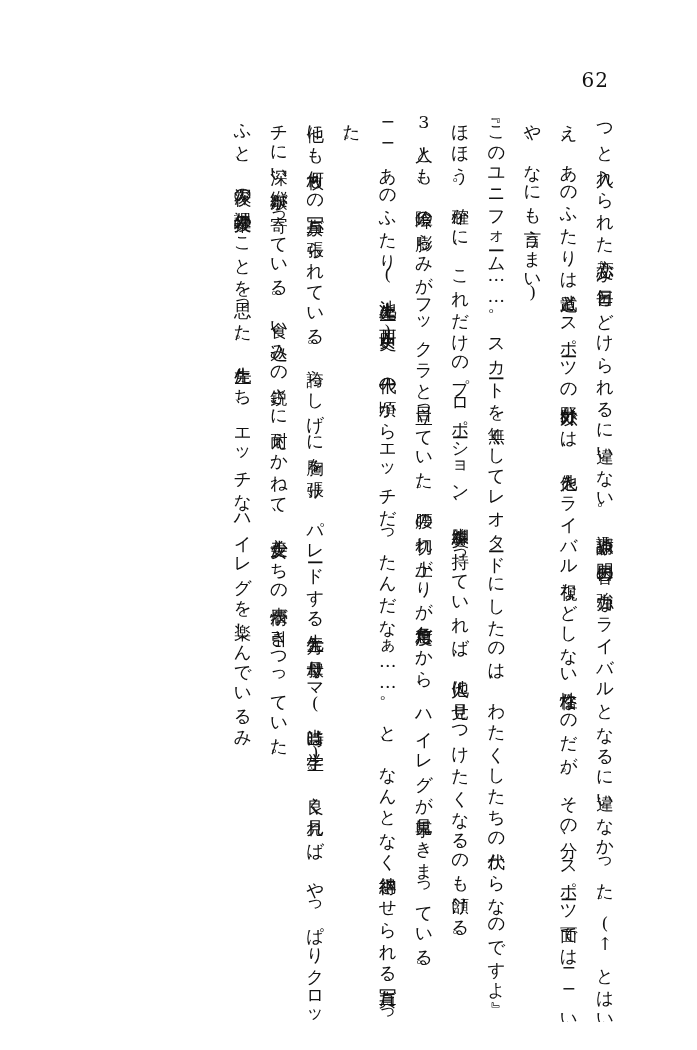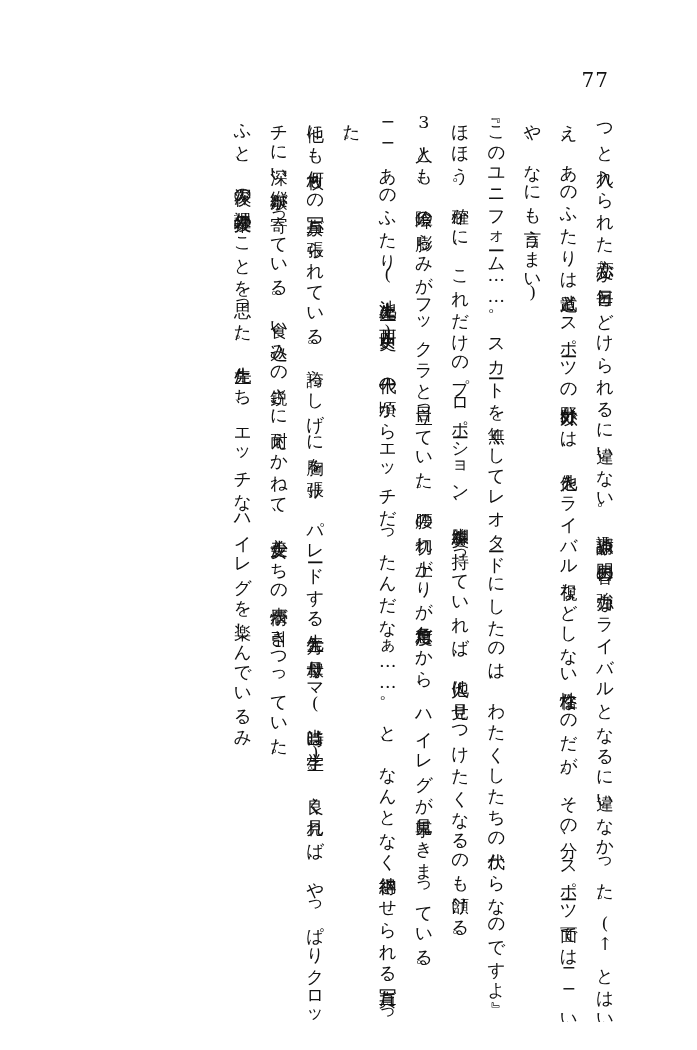--- a/index.html
+++ b/index.html
@@ -42,21 +42,21 @@
   .vtext {
     display: block;
     white-space: pre-wrap;
   }
 </style>
 </head>
 <body>
 
 <div id="page">
 
-  <div id="page-number">77</div>
+  <div id="page-number">62</div>
 
   <div id="body-text">
     <span class="vtext">つと入れられた恋文』が毎日とどけられるに違いない。諏訪原や明日香の強力なライバルとなるに違いなかった。(↑とはいえ、あのふたりは武道とスポーツの分野以外では、他人をライバル視などしない性格なのだが。その分、スポーツ面では──いや、なにも言うまい)
 『このユニフォーム……。スカートを無くしてレオタードにしたのは、わたくしたちの代からなのですよ』
 ほほう。確かに、これだけのプロポーション、脚線美を持っていれば、他人に見せつけたくなるのも頷ける。
 3人とも、陰埠の膨らみがフックラと目立っていた。腰の切れ上がりが急角度だから、ハイレグが見事にきまっている。
 ──あのふたり(池上先生と川西女史)、十代の頃からエッチだったんだなぁ……。と、なんとなく納得させられる写真だった。
 他にも何枚もの写真が張られている。誇らしげに胸を張り、パレードする先生方と叔母サマ(当時は学生)。良く見れば、やっぱりクロッチに深い縦皺が寄っている。食い込みの鋭さに耐えかねて、美少女たちの表情が引きつっていた。
 ふと、深夜の課外授業のことを思った。先生たち、エッチなハイレグを楽しんでいるみ</span>
   </div>

